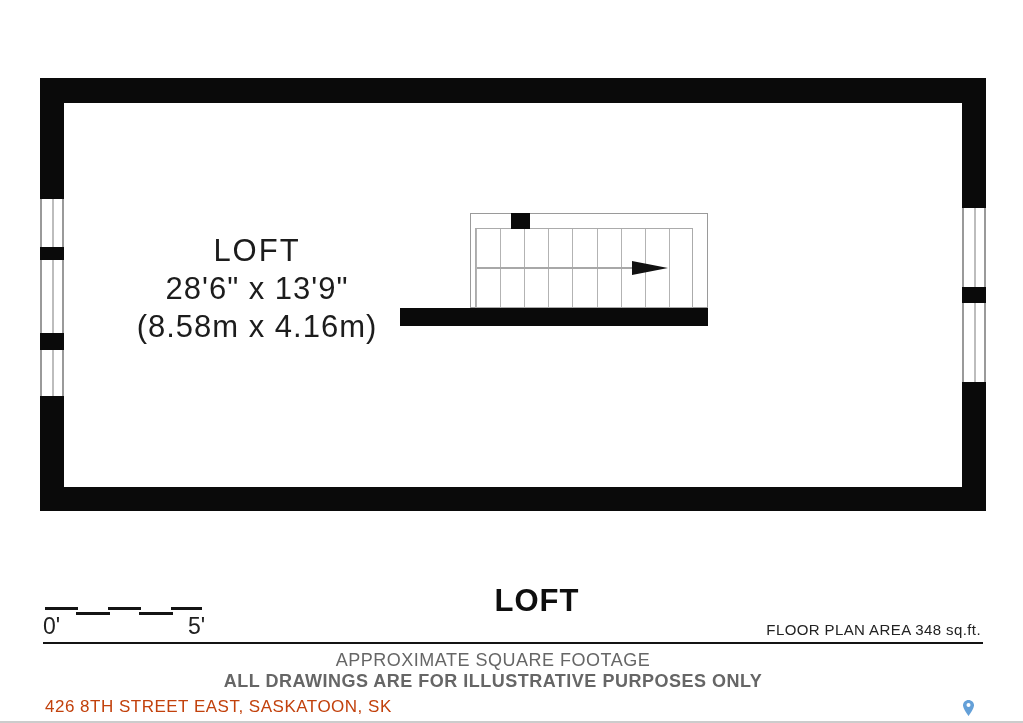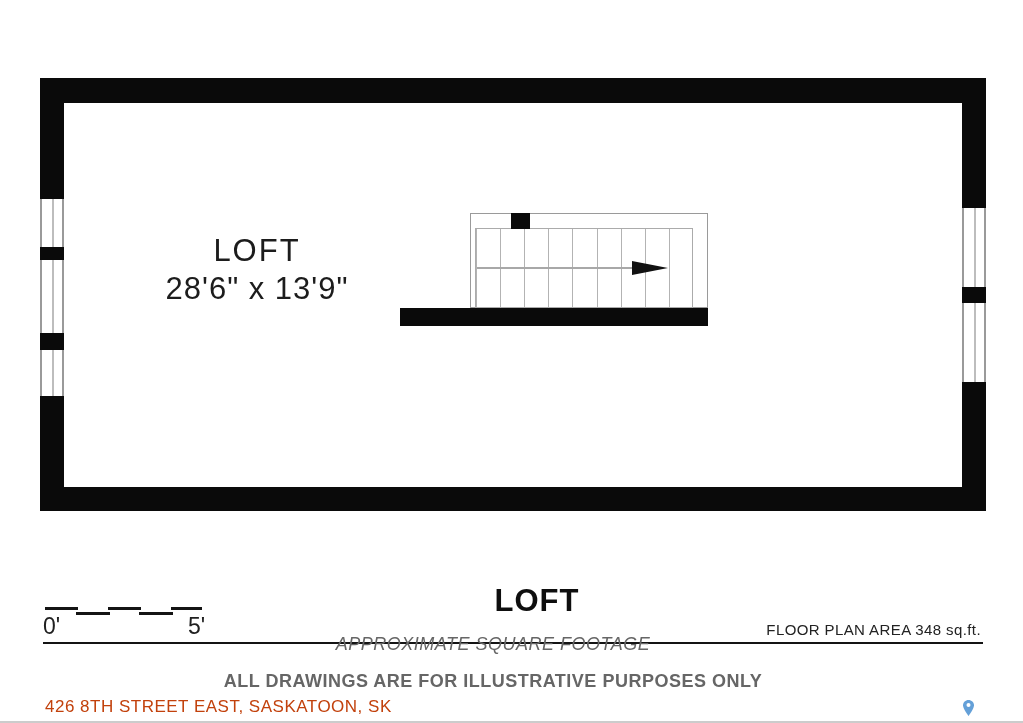--- a/index.html
+++ b/index.html
@@ -75,40 +75,41 @@
     <div class="stair-treads"></div>
     <div class="stair-runner"></div>
     <div class="stair-arrow"></div>
     <div class="stair-post"></div>
     <div class="stair-bar"></div>
   </div>
 
   <div class="room-label">
     <div class="name">LOFT</div>
     <div>28'6" x 13'9"</div>
+    <div>(8.58m x 4.16m)</div>
   </div>
 </div>
 
 <div>
 
   <div>
     <div class="scale-seg" style="left:45px;top:607px;width:33px;"></div>
     <div class="scale-seg" style="left:76px;top:612px;width:34px;"></div>
     <div class="scale-seg" style="left:108px;top:607px;width:33px;"></div>
     <div class="scale-seg" style="left:139px;top:612px;width:34px;"></div>
     <div class="scale-seg" style="left:171px;top:607px;width:31px;"></div>
     <div class="scale-label" style="left:43px;top:613px;">0'</div>
     <div class="scale-label" style="left:188px;top:613px;">5'</div>
   </div>
 
   <div class="plan-title">LOFT</div>
   <div class="area-note">FLOOR PLAN AREA 348 sq.ft.</div>
   <div class="divider"></div>
 
-  <div class="disclaimer" style="top:634px;font-style:italic;">APPROXIMATE SQUARE FOOTAGE</div>
+  <div class="disclaimer" style="top:650px;">APPROXIMATE SQUARE FOOTAGE</div>
   <div class="disclaimer" style="top:671px;font-weight:bold;">ALL DRAWINGS ARE FOR ILLUSTRATIVE PURPOSES ONLY</div>
 
   <div class="address">426 8TH STREET EAST, SASKATOON, SK</div>
 
   <span class="map-pin">
     <svg width="11" height="16" viewBox="0 0 11 16">
       <path d="M5.5 0C2.5 0 0 2.4 0 5.3c0 3.7 5.5 10.7 5.5 10.7s5.5-7 5.5-10.7C11 2.4 8.5 0 5.5 0z" fill="#64a0d8"></path>
       <circle cx="5.5" cy="5" r="2" fill="#ffffff"></circle>
     </svg>
   </span>

